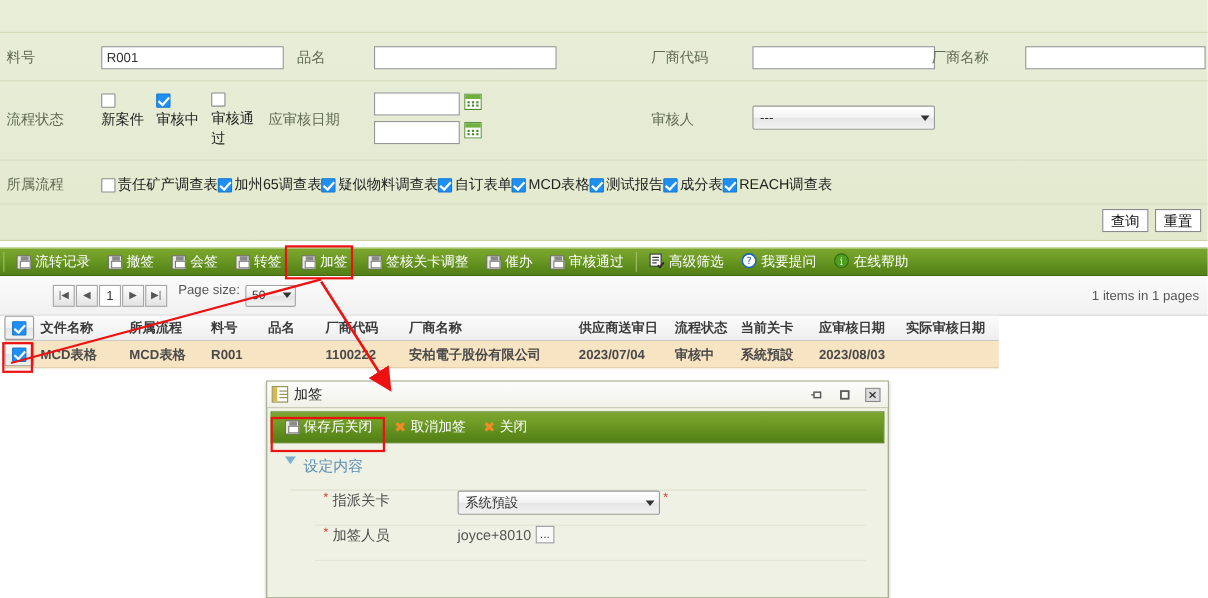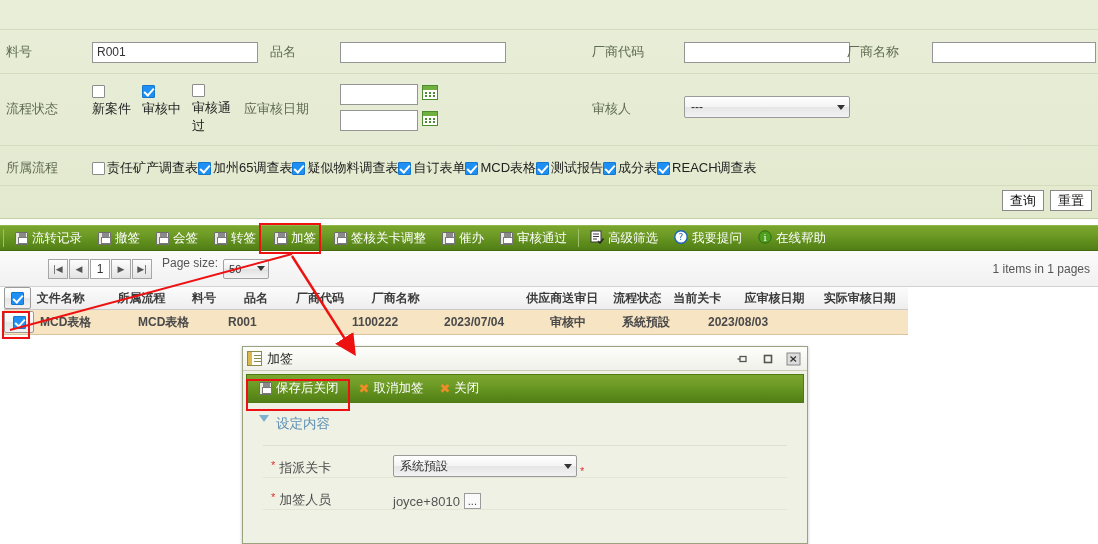--- a/index.html
+++ b/index.html
@@ -167,21 +167,21 @@
     height: 29px; margin: 3px 3px 0 3px;
     background: linear-gradient(180deg,#7ba62e 0%,#6f9c26 35%,#5d8c1c 70%,#527f16 100%);
     border: 1px solid #4d7a13;
     display: flex; align-items: center;
   }
   .dlg-body { padding: 10px 10px 0 10px; }
   .section-hdr { display: flex; gap: 7px; padding: 2px 0 0 6px; }
   .tri { width:0;height:0;border-left:5px solid transparent;border-right:5px solid transparent;border-top:7px solid #7fb0cf; }
   .section-title { color: #5d8fb3; font-size: 13.5px; }
   .form-box { margin: 12px 10px 0 10px; border-top: 1px solid #dde1cd; }
-  .frow { height: 32px; display: flex; align-items: flex-end; border-bottom: 1px solid #e2e6d4; }
+  .frow { height: 32px; display: flex; align-items: flex-start; border-bottom: 1px solid #e2e6d4; margin-left: 23px; }
   .flabel { width: 130px; font-size: 13px; color: #4c4c4c; padding-left: 8px; }
   .req { color: #e03131; margin-right: 4px; font-size: 11px; vertical-align: top; }
   .dots-btn {
     display: inline-flex; align-items: center; justify-content: center;
     width: 17px; height: 16px; border: 1px solid #9b9b9b; background: #fafafa;
     font-size: 11px; color: #444; margin-left: 4px; cursor: pointer; line-height: 8px;
   }
 
   
   .anno { position: absolute; border: 2px solid #ee1111; pointer-events: none; }
@@ -411,20 +411,21 @@
     </div>
     <div class="grow">
       <span class="gc sel">
           <span class="cb checked"></span>
         </span>
       <span class="gc" style="width:98px">MCD表格</span>
       <span class="gc" style="width:90px">MCD表格</span>
       <span class="gc" style="width:62px">R001</span>
       <span class="gc" style="width:62px"></span>
       <span class="gc" style="width:92px">1100222</span>
+      <span class="gc" style="width:190px">安柏電子股份有限公司</span>
       <span class="gc" style="width:106px">2023/07/04</span>
       <span class="gc" style="width:72px">审核中</span>
       <span class="gc" style="width:86px">系統預設</span>
       <span class="gc" style="width:96px">2023/08/03</span>
       <span class="gc" style="width:110px"></span>
     </div>
     <div class="grid-fill"></div>
   </div>
 
   <div class="dialog">

